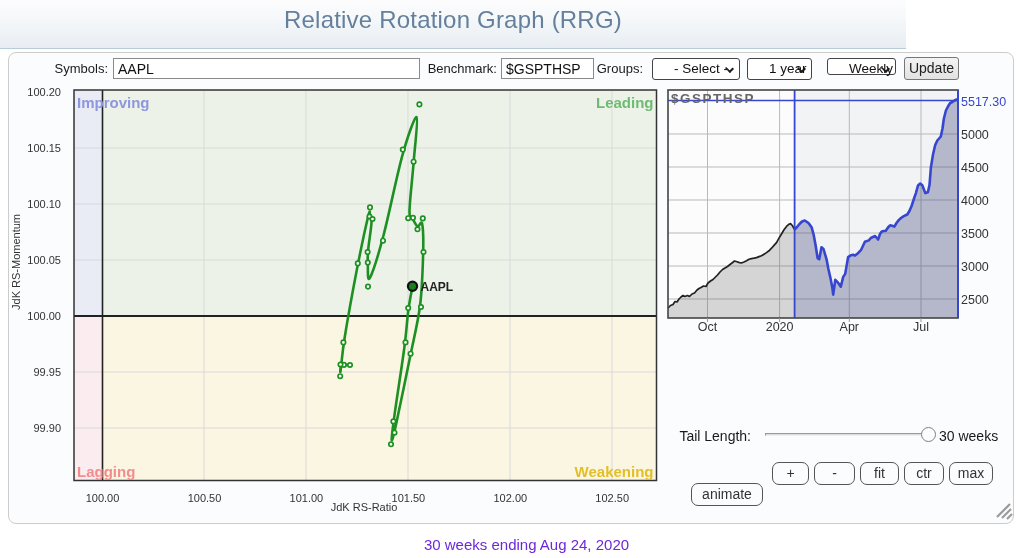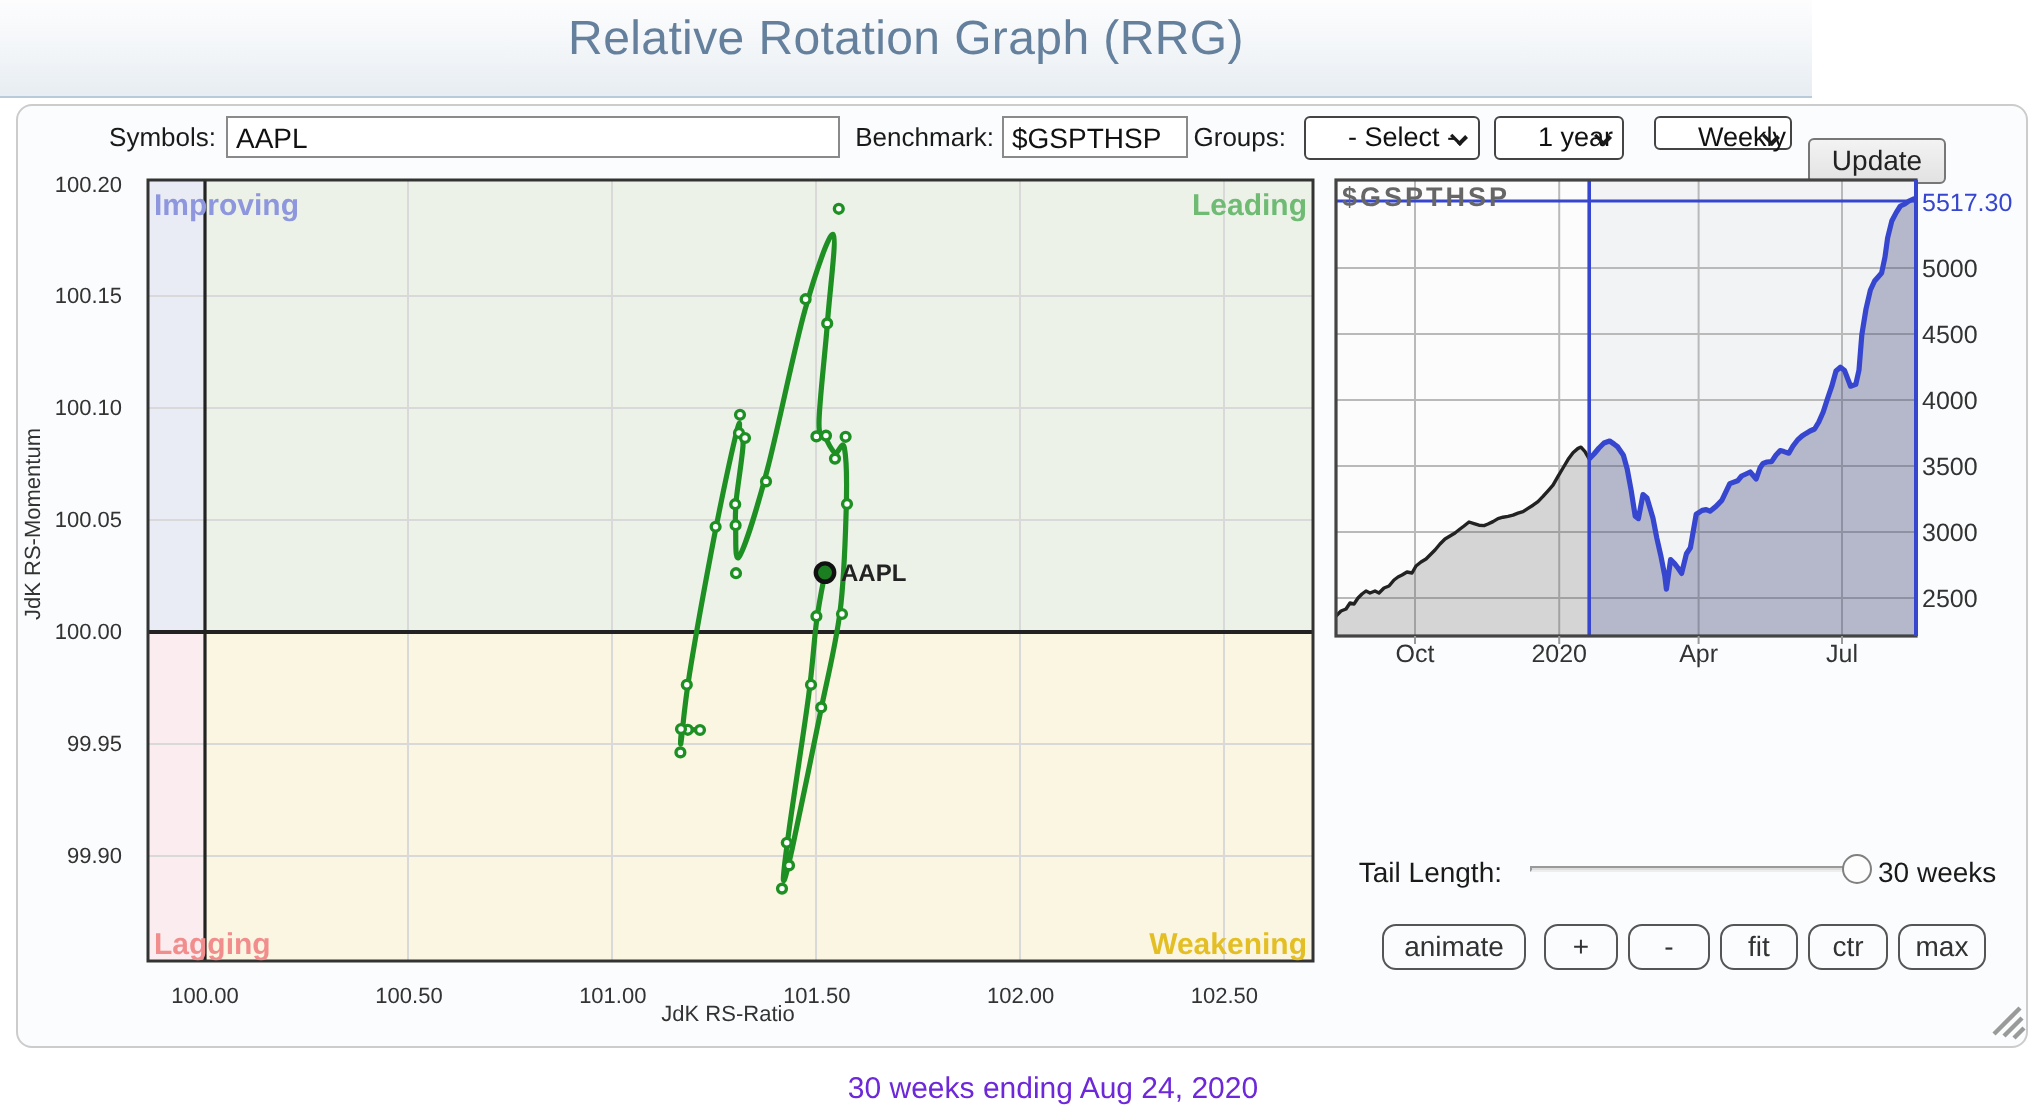--- a/index.html
+++ b/index.html
@@ -12,23 +12,23 @@
 #panel { position:absolute; left:8px; top:52px; width:1006px; height:472px;
   background:#fbfcfd; border:1px solid #ccc; border-radius:8px; }
 .lbl { position:absolute; font-size:13px; color:#1a1a1a; text-align:right; }
 .inp { position:absolute; border:1px solid #8a8a8a; background:#fff; font-size:14px;
   color:#111; padding:0 0 0 4px; line-height:19px; font-family:"Liberation Sans", sans-serif; }
 .sel { position:absolute; border:1.5px solid #444; border-radius:3px; background:#fff;
   font-size:13.5px; color:#111; padding-left:21px; line-height:20px; }
 .sel .chv { position:absolute; right:6px; top:6px; width:7px; height:7px;
   border-right:2.2px solid #1a1a1a; border-bottom:2.2px solid #1a1a1a;
   transform:rotate(45deg) scale(1,0.82); }
-#update { position:absolute; left:904px; top:57px; width:69px; height:23px;
+#update { position:absolute; left:904px; top:57px; width:55px; height:23px;
   border:1px solid #777; border-radius:3px; background:linear-gradient(#f3f3f3,#e2e2e2);
-  font-size:14px; color:#222; text-align:center; line-height:21px;margin-top:12px; }
+  font-size:14px; color:#222; text-align:center; line-height:21px; }
 .btn { position:absolute; top:462px; height:23px; border:1.3px solid #555;
   border-radius:7px; background:transparent; color:#333; font-size:14px;
   text-align:center; line-height:20px; }
 #track { position:absolute; left:765px; top:433px; width:163px; height:3px;
   background:#ddd; border:1px solid #999; border-bottom-color:#eee; }
 #thumb { position:absolute; left:921px; top:427px; width:15px; height:15px;
   border-radius:50%; background:#fdfdfd; border:1.4px solid #808080; }
 #footer { position:absolute; left:0; top:536px; width:1018px; text-align:center;
   font-size:15px; color:#6d28d9;padding-left:35px; }
 </style></head>
@@ -154,21 +154,21 @@
     <text x="779.6" y="331" font-size="12.5" fill="#333" text-anchor="middle">2020</text>
     <text x="849.3" y="331" font-size="12.5" fill="#333" text-anchor="middle">Apr</text>
     <text x="921" y="331" font-size="12.5" fill="#333" text-anchor="middle">Jul</text>
   </svg>
 
 <div class="lbl" style="left:660px;top:428px;width:91px;font-size:14px;">Tail Length:</div>
 <div id="track"></div>
 <div id="thumb"></div>
 <div class="lbl" style="left:939px;top:428px;width:70px;text-align:left;font-size:14px;">30 weeks</div>
 
-<div class="btn" style="left:691px;width:72px;">animate</div>
+<div class="btn" style="left:691px;width:72px;margin-top:21px;">animate</div>
 <div class="btn" style="left:772px;width:37px;">+</div>
 <div class="btn" style="left:814px;width:41px;">-</div>
 <div class="btn" style="left:860px;width:39px;">fit</div>
 <div class="btn" style="left:904px;width:40px;">ctr</div>
 <div class="btn" style="left:949px;width:44px;">max</div>
 
 <svg style="position:absolute;left:994px;top:501px" width="20" height="20" viewBox="0 0 20 20">
 <g stroke="#9a9a9a" stroke-width="2.2">
 <line x1="16" y1="3" x2="3" y2="16"></line>
       <line x1="17" y1="8" x2="8" y2="17"></line>

